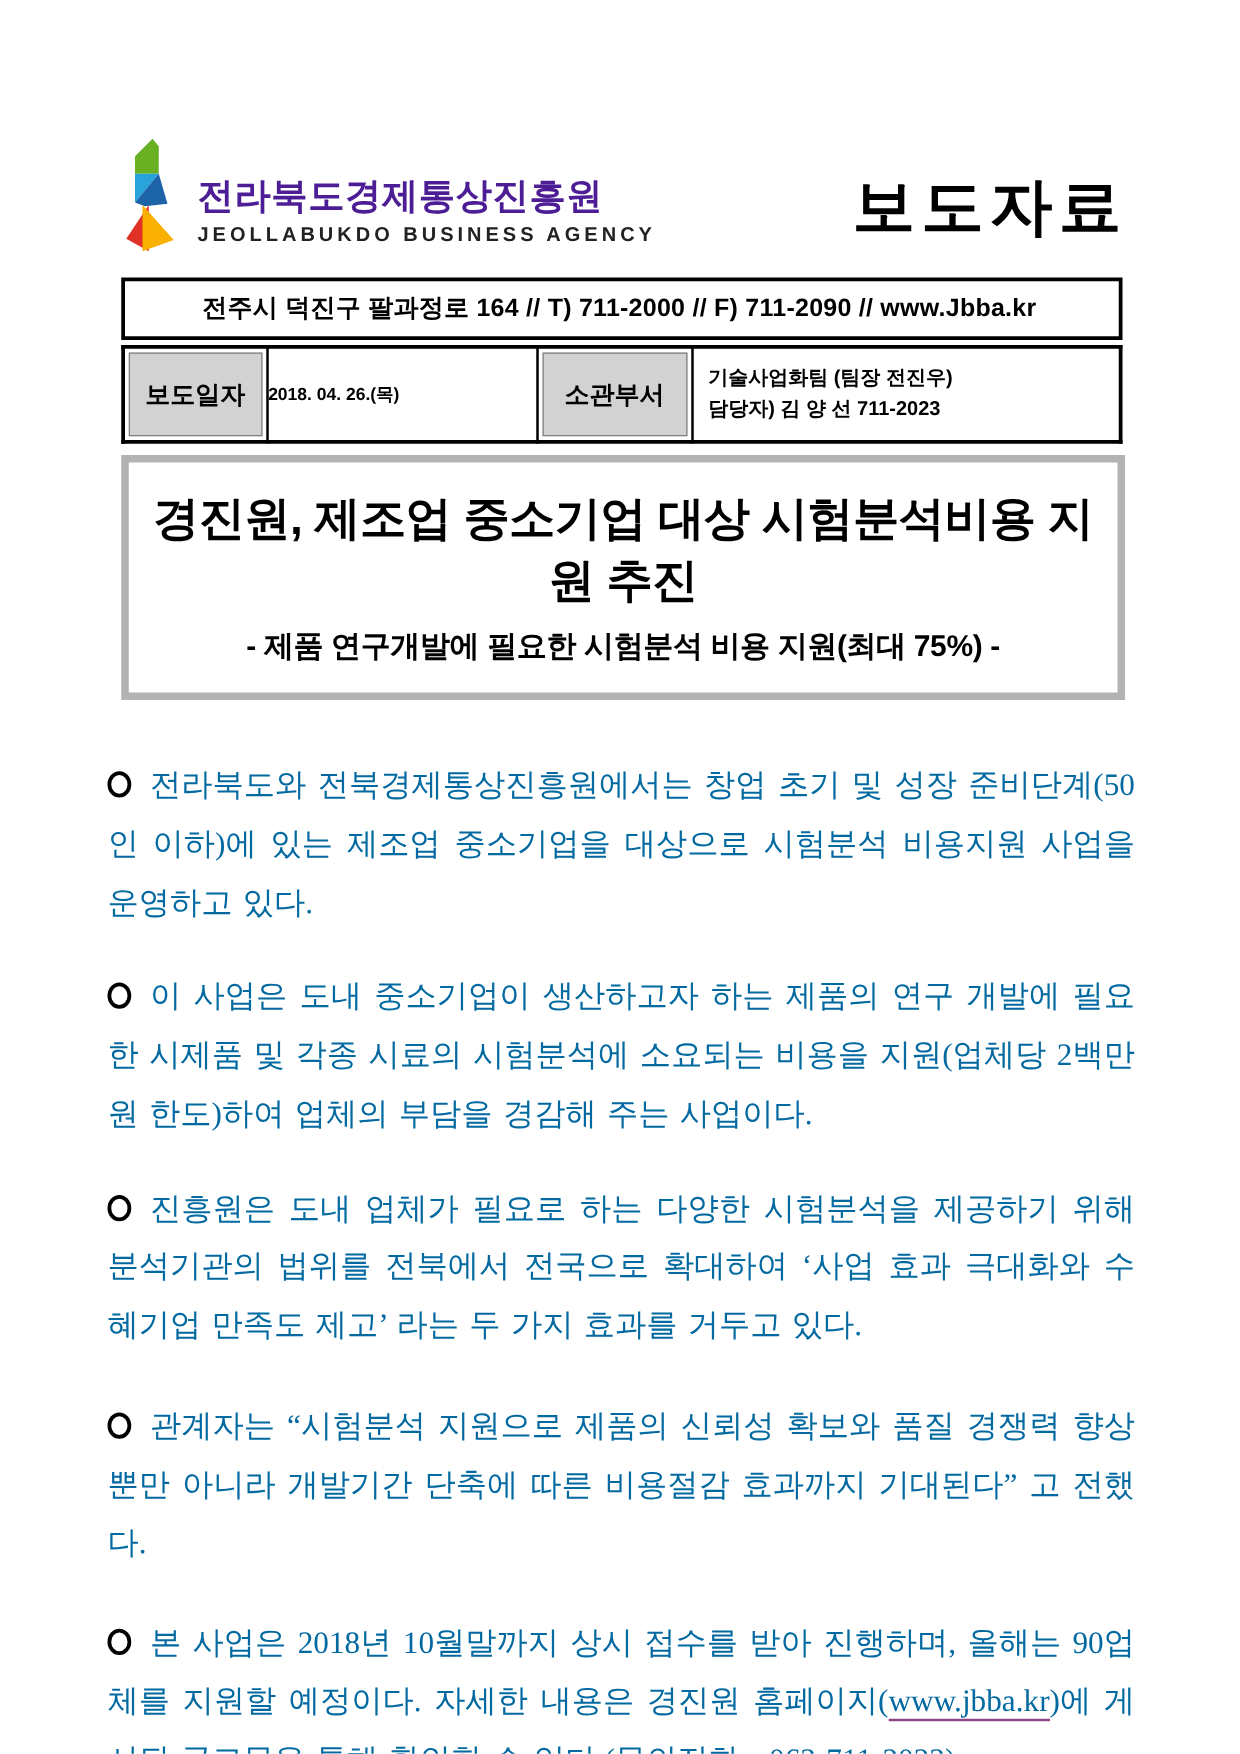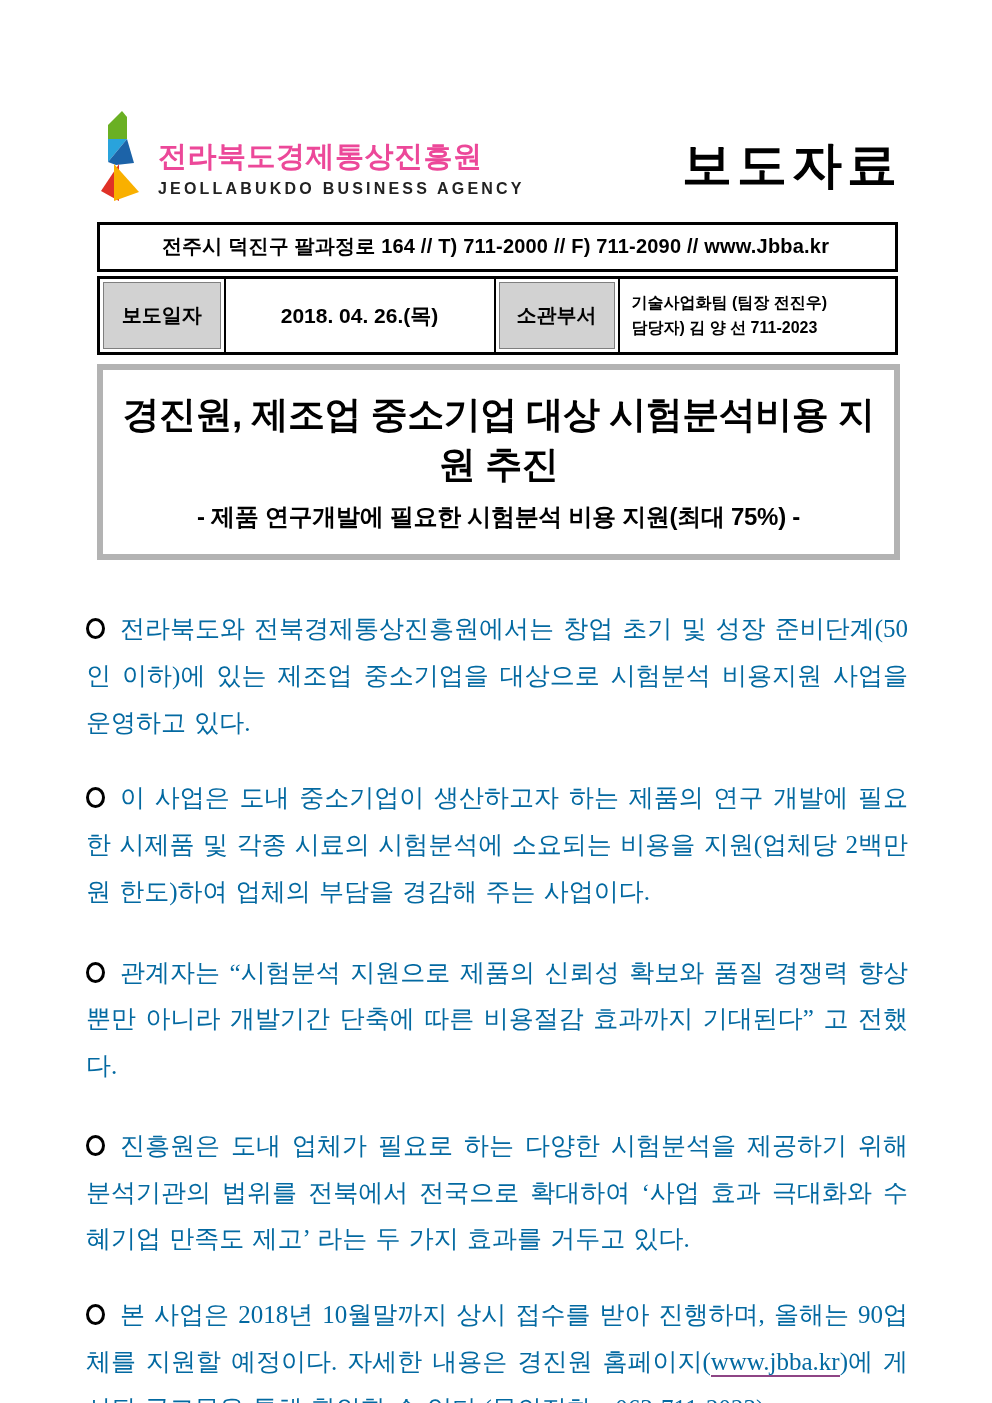--- a/index.html
+++ b/index.html
@@ -10,21 +10,21 @@
     color: #000;
     position: relative;
   }
   .page { width: 992px; height: 1403px; padding: 104px 84px 0 86px; }
 
   
   .header { display: flex; justify-content: space-between; align-items: center; padding: 0 6px 0 2px; }
   .logo { display: flex; align-items: center; }
   .logo-mark { width: 64px; height: 108px; flex: 0 0 auto; }
   .logo-text { margin-left: 6px; margin-top: 18px; }
-  .logo-ko { font-size: 29px; font-weight: bold; letter-spacing: 0.5px; color: #ec4899; }
+  .logo-ko { font-size: 29px; font-weight: bold; letter-spacing: 0.5px; color: #4c1d95; }
   .logo-en { font-size: 16px; font-weight: bold; letter-spacing: 3.2px; color: #222; margin-top: 3px; }
   .doc-type { font-size: 50px; font-weight: bold; letter-spacing: 5px; color: #000; margin-top: 14px; }
 
   
   .address-bar {
     margin: 10px 10px 0 11px;
     border: 3px solid #000;
     text-align: center;
     font-size: 20px; font-weight: bold;
     padding: 8px 6px 9px 2px;
@@ -33,27 +33,27 @@
 
   
   .info-table {
     margin: 4px 10px 0 11px;
     border: 3px solid #000;
     border-collapse: collapse;
     width: calc(100% - 21px);
     table-layout: fixed;
   }
   .info-table td { border: 2px solid #000; vertical-align: middle; }
-  .cell-label { width: 126px; }
+  .cell-label { width: 115px; }
   .cell-label .label-inner {
     margin: 3px; background: #d2d2d2; border: 1px solid #7f7f7f;
     text-align: center; font-size: 20px; font-weight: bold;
     padding: 19px 0;
   }
-  .cell-date { width: 270px; text-align: center; font-size: 21px; font-weight: bold; }
+  .cell-date { width: 216px; text-align: left; font-size: 14px; font-weight: bold; }
   .cell-dept-label { width: 124px; }
   .cell-contact { padding: 6px 4px 6px 12px; font-size: 16px; font-weight: bold; line-height: 1.55; }
 
   
   .headline-box {
     margin: 9px 8px 0 11px;
     border: 6px solid #b3b3b3;
     text-align: center;
     padding: 20px 6px 21px 6px;
   }
@@ -120,18 +120,18 @@
     </table>
 
   <div class="headline-box">
     <div class="headline-title">경진원, 제조업 중소기업 대상 시험분석비용 지원 추진</div>
     <div class="headline-sub">- 제품 연구개발에 필요한 시험분석 비용 지원(최대 75%) -</div>
   </div>
 
   <div class="body-text">
     <p class="para"><span class="bullet-circle"></span><span>전라북도와 전북경제통상진흥원에서는 창업 초기 및 성장 준비단계(50인 이하)에 있는 제조업 중소기업을 대상으로 시험분석 비용지원 사업을 운영하고 있다.</span></p>
     <p class="para"><span class="bullet-circle"></span><span>이 사업은 도내 중소기업이 생산하고자 하는 제품의 연구 개발에 필요한 시제품 및 각종 시료의 시험분석에 소요되는 비용을 지원(업체당 2백만원 한도)하여 업체의 부담을 경감해 주는 사업이다.</span></p>
+    <p class="para"><span class="bullet-circle"></span><span>진흥원은 도내 업체가 필요로 하는 다양한 시험분석을 제공하기 위해 분석기관의 법위를 전북에서 전국으로 확대하여 ‘사업 효과 극대화와 수혜기업 만족도 제고’ 라는 두 가지 효과를 거두고 있다.</span></p>
     <p class="para" style="margin-bottom:33px; margin-top:34px;"><span class="bullet-circle"></span><span>관계자는 “시험분석 지원으로 제품의 신뢰성 확보와 품질 경쟁력 향상뿐만 아니라 개발기간 단축에 따른 비용절감 효과까지 기대된다” 고 전했다.</span></p>
-    <p class="para"><span class="bullet-circle"></span><span>진흥원은 도내 업체가 필요로 하는 다양한 시험분석을 제공하기 위해 분석기관의 법위를 전북에서 전국으로 확대하여 ‘사업 효과 극대화와 수혜기업 만족도 제고’ 라는 두 가지 효과를 거두고 있다.</span></p>
     <p class="para"><span class="bullet-circle"></span><span>본 사업은 2018년 10월말까지 상시 접수를 받아 진행하며, 올해는 90업체를 지원할 예정이다. 자세한 내용은 경진원 홈페이지(</span><a href="#" class="link-underline">www.jbba.kr</a><span>)에 게시된 공고문을 통해 확인할 수 있다.(문의전화 : 063-711-2023)</span></p>
   </div>
 
 </div>
 
 </body></html>

